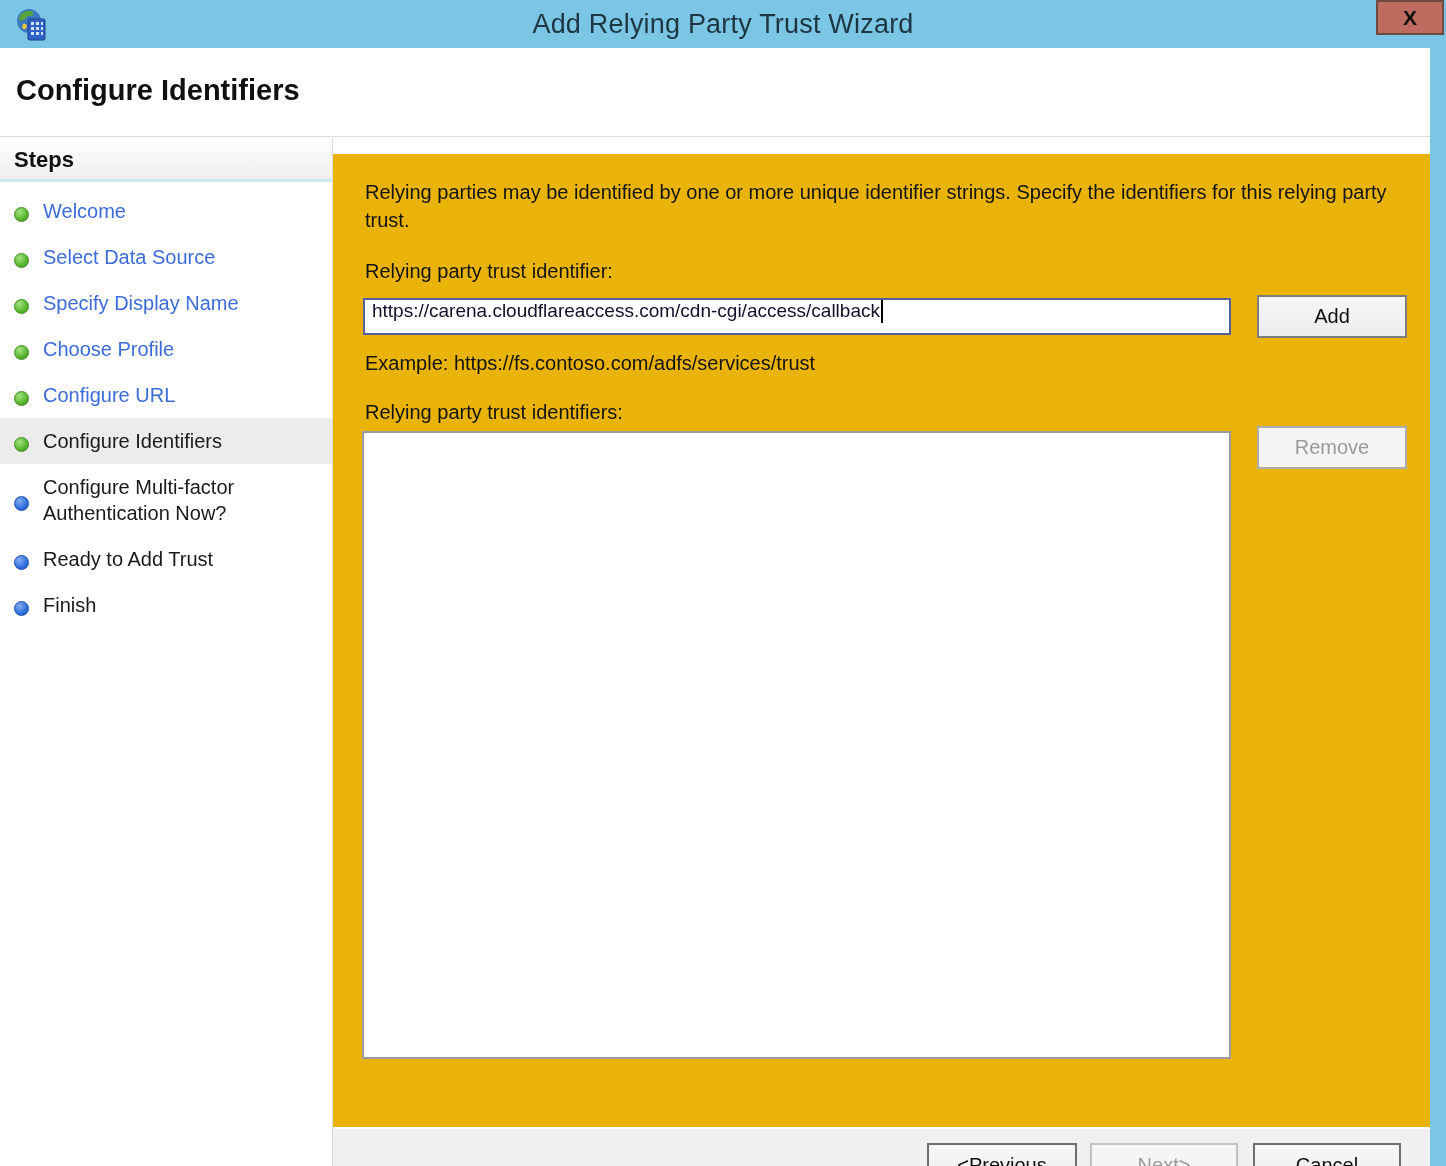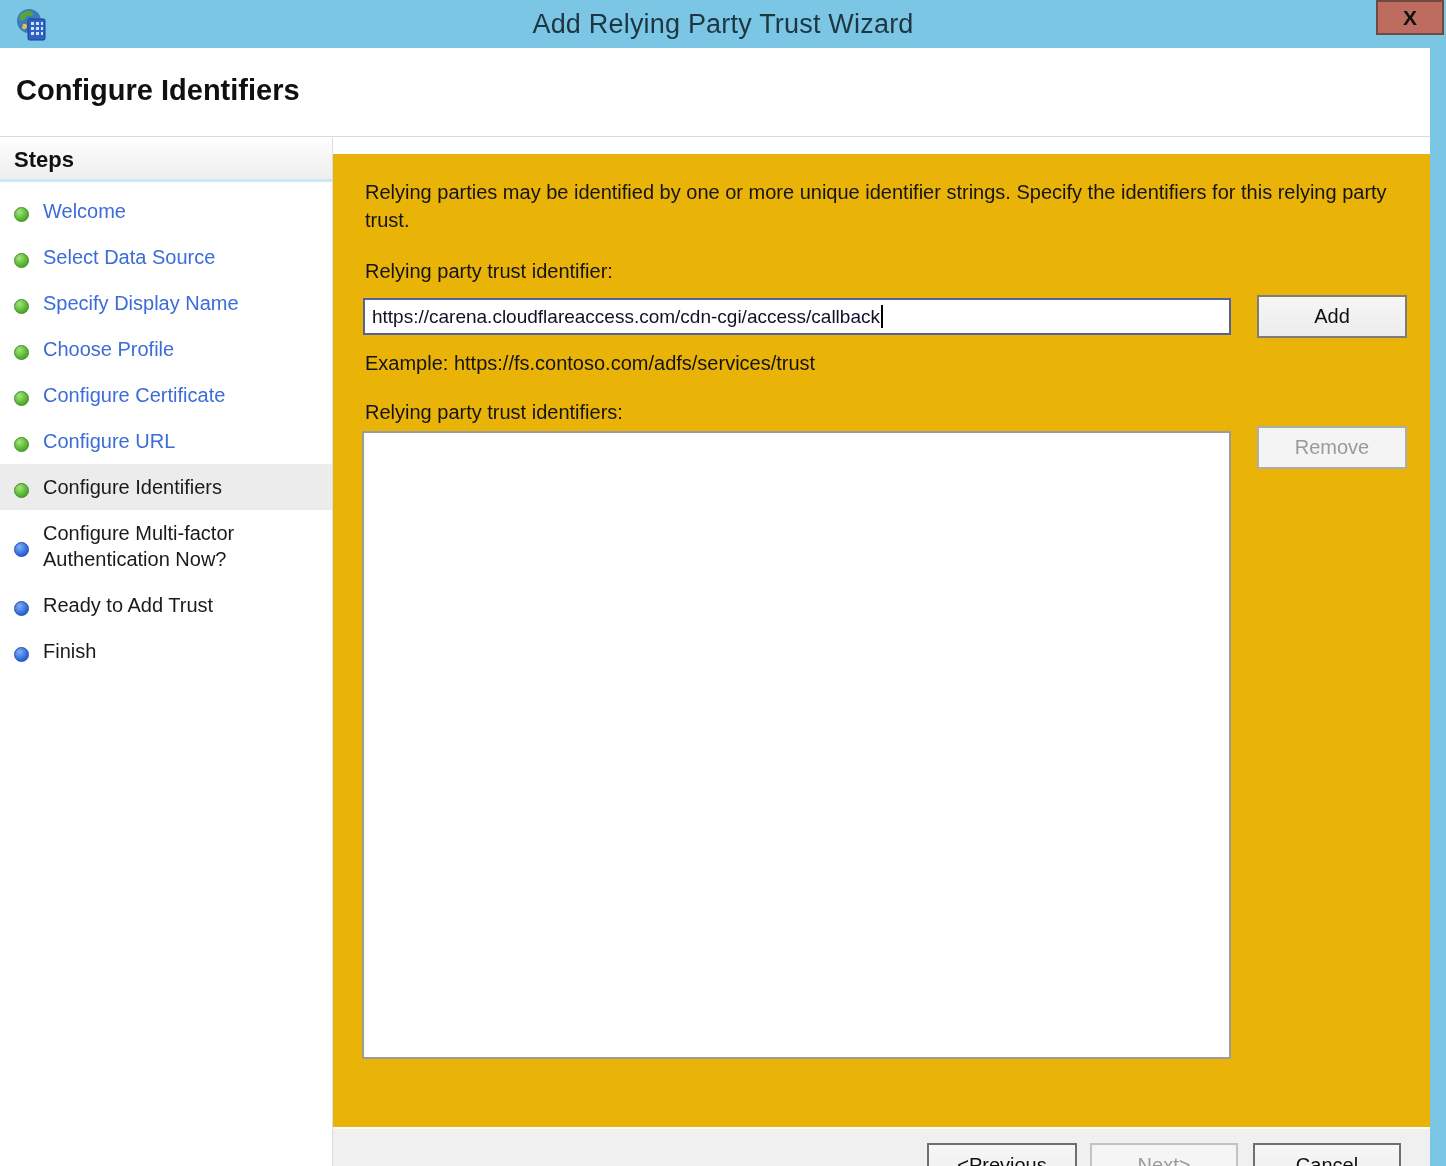--- a/index.html
+++ b/index.html
@@ -86,21 +86,21 @@
     position: absolute; left: 32px; top: 24px; width: 1022px;
     font-size: 20px; line-height: 28px; color: #141414;
   }
   .field-label { position: absolute; left: 32px; font-size: 20px; color: #141414; text-align: right; }
   .label-identifier { top: 106px; }
   .label-identifiers { top: 247px; }
 
   .textbox {
     position: absolute; left: 30px; top: 144px; width: 868px; height: 37px;
     background: #FFFFFF; border: 2px solid #56619B;
-    display: flex; align-items: center; padding: 0 7px;
+    display: flex; align-items: flex-start; padding: 0 7px;
     font-size: 19px; color: #10102A; white-space: nowrap; overflow: hidden;
     cursor: text;
   }
   .caret { width: 2px; height: 23px; background: #000; margin-left: 1px; flex: none; }
 
   .example { position: absolute; left: 32px; top: 198px; font-size: 20px; color: #141414; }
 
   .listbox {
     position: absolute; left: 29px; top: 277px; width: 869px; height: 628px;
     background: #FFFFFF; border: 2px solid #9B9B9B;
@@ -192,24 +192,20 @@
           <li class="step done">
             <span class="bullet"></span>
             <span class="label">Specify Display Name</span>
           </li>
           <li class="step done">
             <span class="bullet"></span>
             <span class="label">Choose Profile</span>
           </li>
           <li class="step done">
             <span class="bullet"></span>
-            <span class="label">Configure Certificate</span>
-          </li>
-          <li class="step done">
-            <span class="bullet"></span>
             <span class="label">Configure URL</span>
           </li>
           <li class="step current">
             <span class="bullet"></span>
             <span class="label">Configure Identifiers</span>
           </li>
           <li class="step upcoming">
             <span class="bullet"></span>
             <span class="label">Configure Multi-factor Authentication Now?</span>
           </li>

